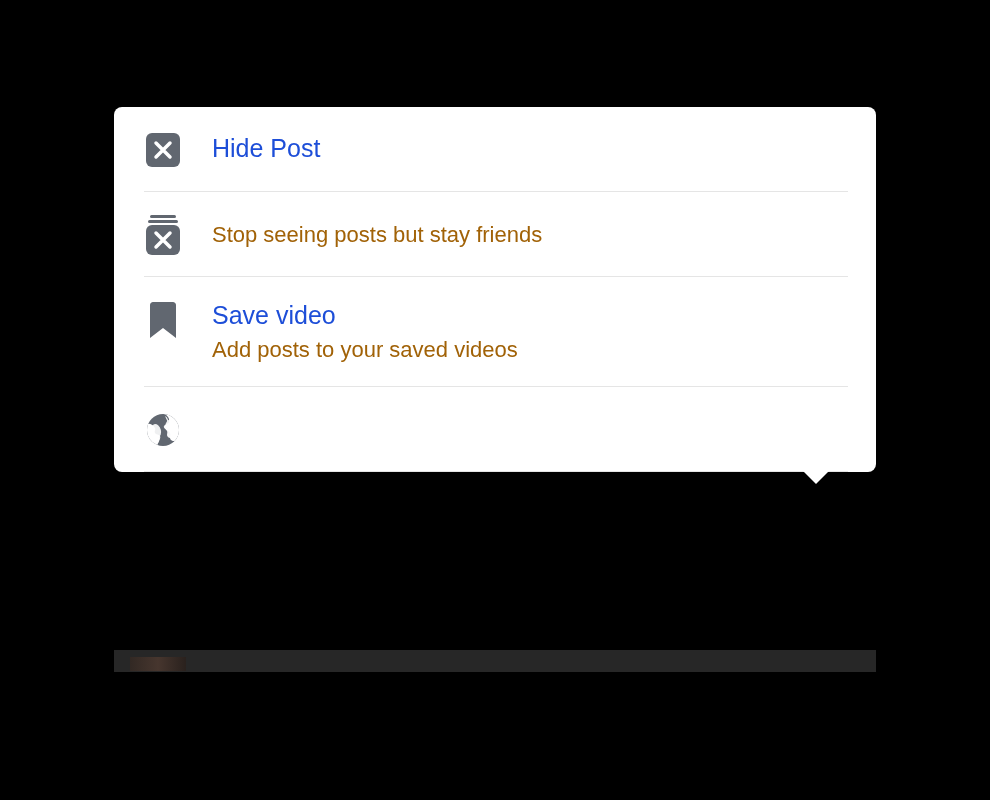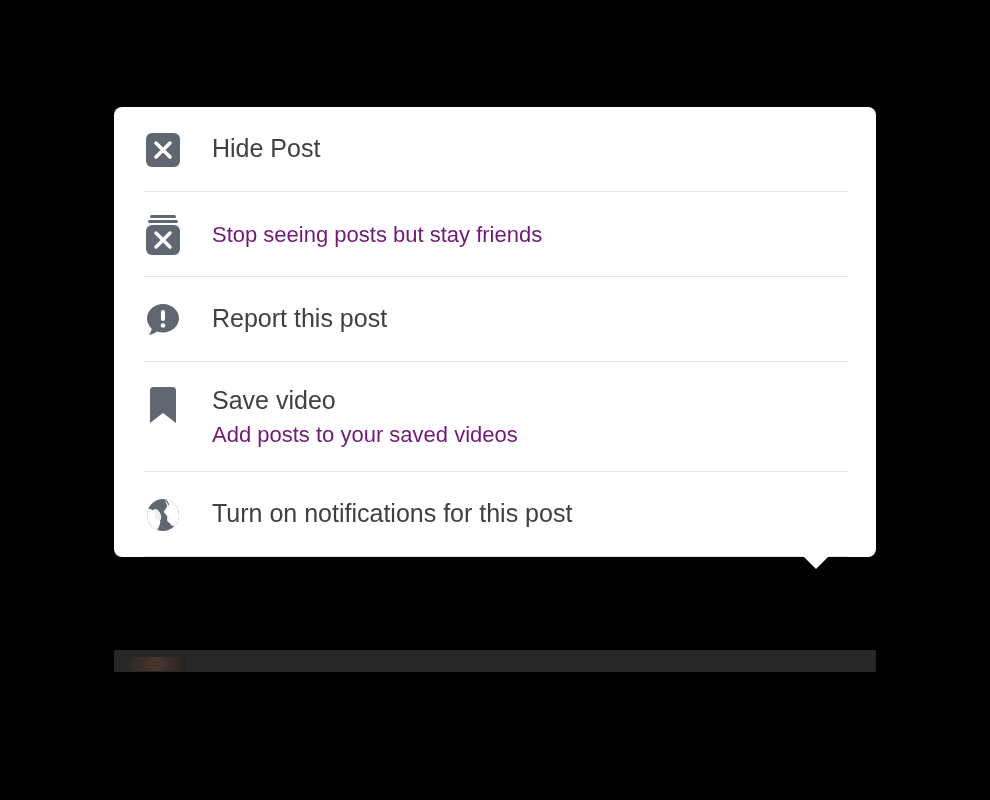--- a/index.html
+++ b/index.html
@@ -55,27 +55,27 @@
       justify-content: center;
       min-height: 38px;
     }
     .title-line {
       display: flex;
       align-items: center;
       gap: 12px;
     }
     .item-title {
       font-size: 25px;
-      color: #404040;
+      color: #1d4ed8;
       font-weight: 400;
       line-height: 1.3;
     }
     .item-subtitle {
       font-size: 22px;
-      color: #701a75;
+      color: #a16207;
       font-weight: 400;
       margin-top: 4px;
       line-height: 1.3;
     }
     .blur-name {
       width: 135px;
       height: 24px;
       background: linear-gradient(90deg, #888 0%, #aaa 20%, #999 40%, #bbb 60%, #aaa 80%, #ccc 100%);
       filter: blur(4px);
       border-radius: 3px;
@@ -142,34 +142,20 @@
         <rect x="3" y="5" width="30" height="3" rx="1.5" fill="#616770"></rect>
         <rect x="1" y="10" width="34" height="30" rx="6" fill="#616770"></rect>
         <path d="M 11 18 L 25 32 M 25 18 L 11 32" stroke="#fff" stroke-width="3.5" stroke-linecap="round"></path>
       </svg>
     </div>
     <div class="text-wrap">
       <span class="item-subtitle">Stop seeing posts but stay friends</span>
     </div>
   </div>
 
-  <div class="menu-item">
-    <div class="icon-wrap">
-      <svg width="36" height="36" viewBox="0 0 36 36">
-        <path d="M 18 2 C 9.16 2 2 8.5 2 16.5 C 2 20.5 3.8 24.1 6.7 26.7 C 6.3 29 5.2 31.2 3.5 33 C 6.8 32.6 9.7 31.3 12 29.5 C 13.9 30.1 15.9 30.5 18 30.5 C 26.84 30.5 34 24 34 16.5 C 34 8.5 26.84 2 18 2 Z" fill="#616770"></path>
-        <rect x="16" y="8" width="4" height="11" rx="2" fill="#fff"></rect>
-        <circle cx="18" cy="23.5" r="2.3" fill="#fff"></circle>
-      </svg>
-    </div>
-    <div class="text-wrap">
-      <div class="title-line">
-        <span class="item-title">Report this post</span>
-      </div>
-    </div>
-  </div>
 
   <div class="menu-item">
     <div class="icon-wrap">
       <svg width="26" height="36" viewBox="0 0 26 36">
         <path d="M 3 0 L 23 0 C 24.6 0 26 1.4 26 3 L 26 36 L 13 26 L 0 36 L 0 3 C 0 1.4 1.4 0 3 0 Z" fill="#616770"></path>
       </svg>
     </div>
     <div class="text-wrap">
       <div class="title-line">
         <span class="item-title">Save video</span>
@@ -190,21 +176,16 @@
         <circle cx="18" cy="18" r="16" fill="none"></circle>
         <clipPath id="gc">
             <circle cx="18" cy="18" r="16"></circle>
           </clipPath>
         <g clip-path="url(#gc)">
           <path d="M 2 12 C 5 11 8 13 9 15 C 10 17 8 19 9 21 C 10 24 13 23 14 26 C 15 28 13 31 12 34 L 2 34 Z" fill="#fff"></path>
           <path d="M 19 2 C 22 3 25 6 24 10 C 23 13 20 12 20 15 C 20 18 24 18 25 21 C 26 24 24 26 26 28 C 28 30 32 28 34 30 L 34 10 C 32 6 26 2 19 2 Z" fill="#fff"></path>
         </g>
       </svg>
     </div>
-    <div class="text-wrap">
-      <div class="title-line">
-        <span class="item-title">Turn on notifications for this post</span>
-      </div>
-    </div>
   </div>
 
   <div class="arrow"></div>
 </div>
 
 </body></html>

